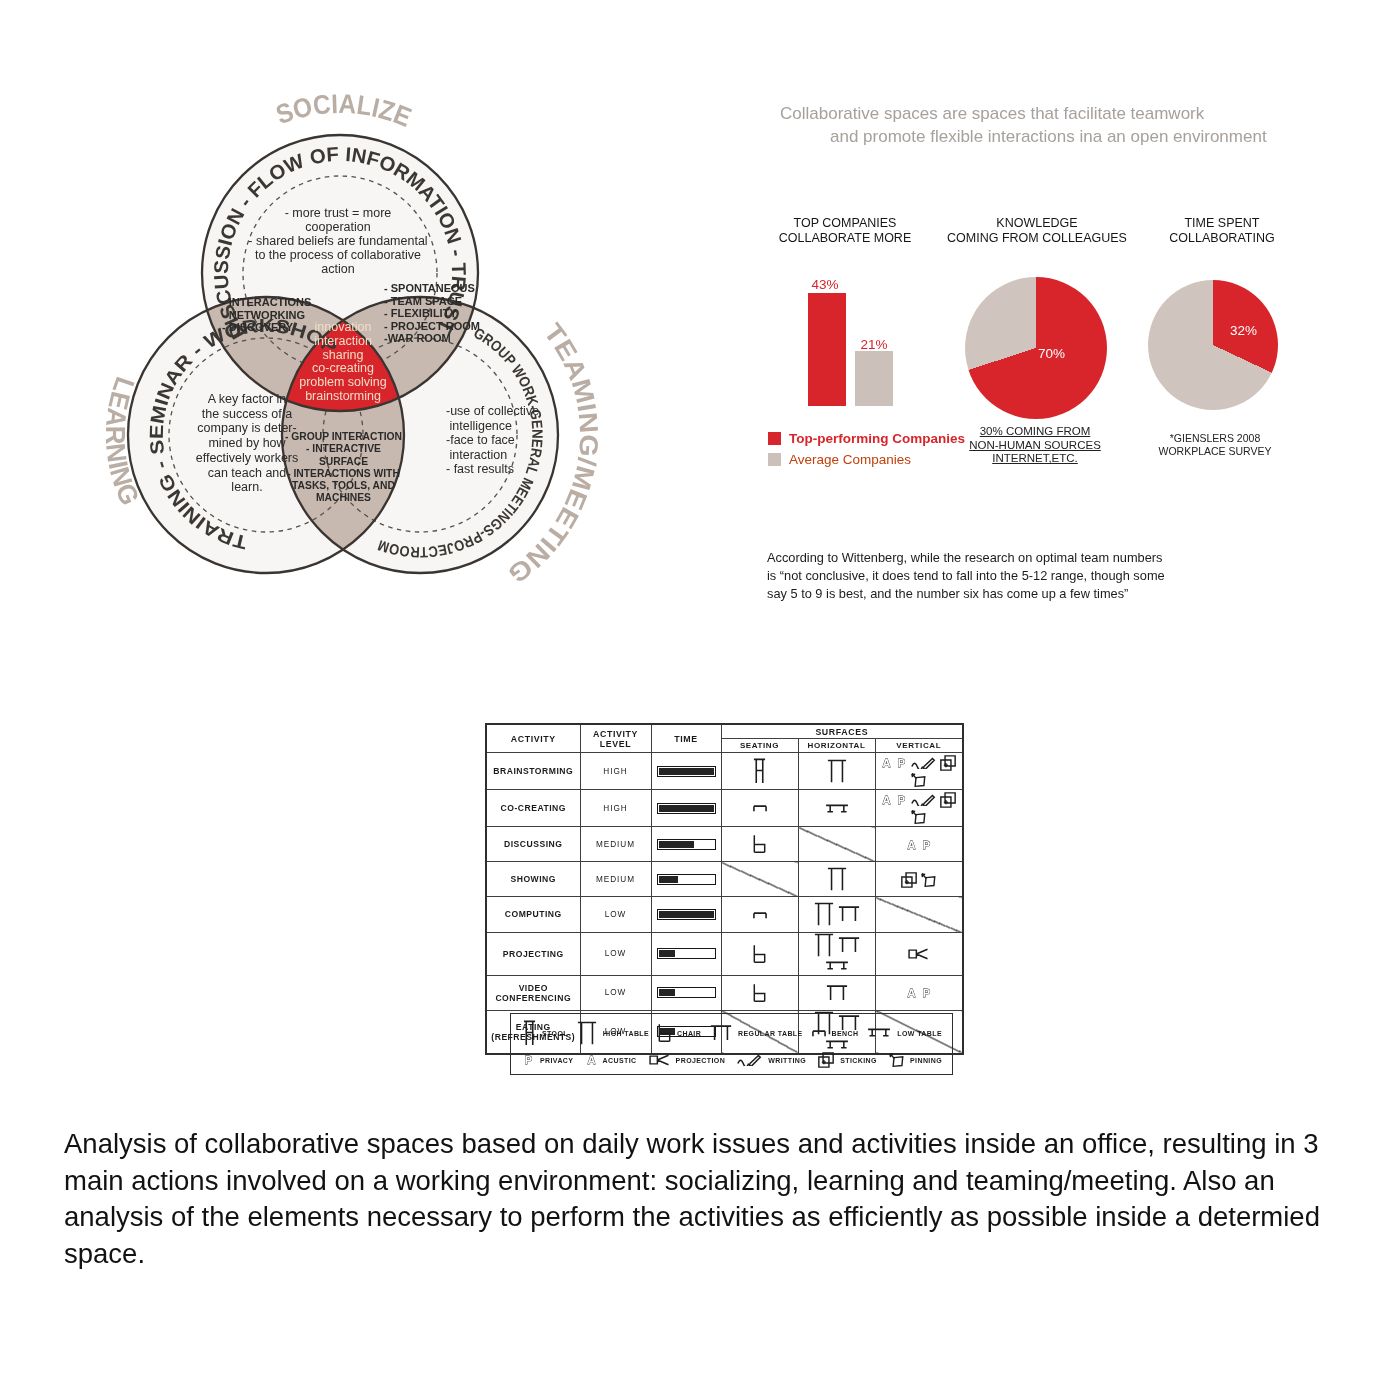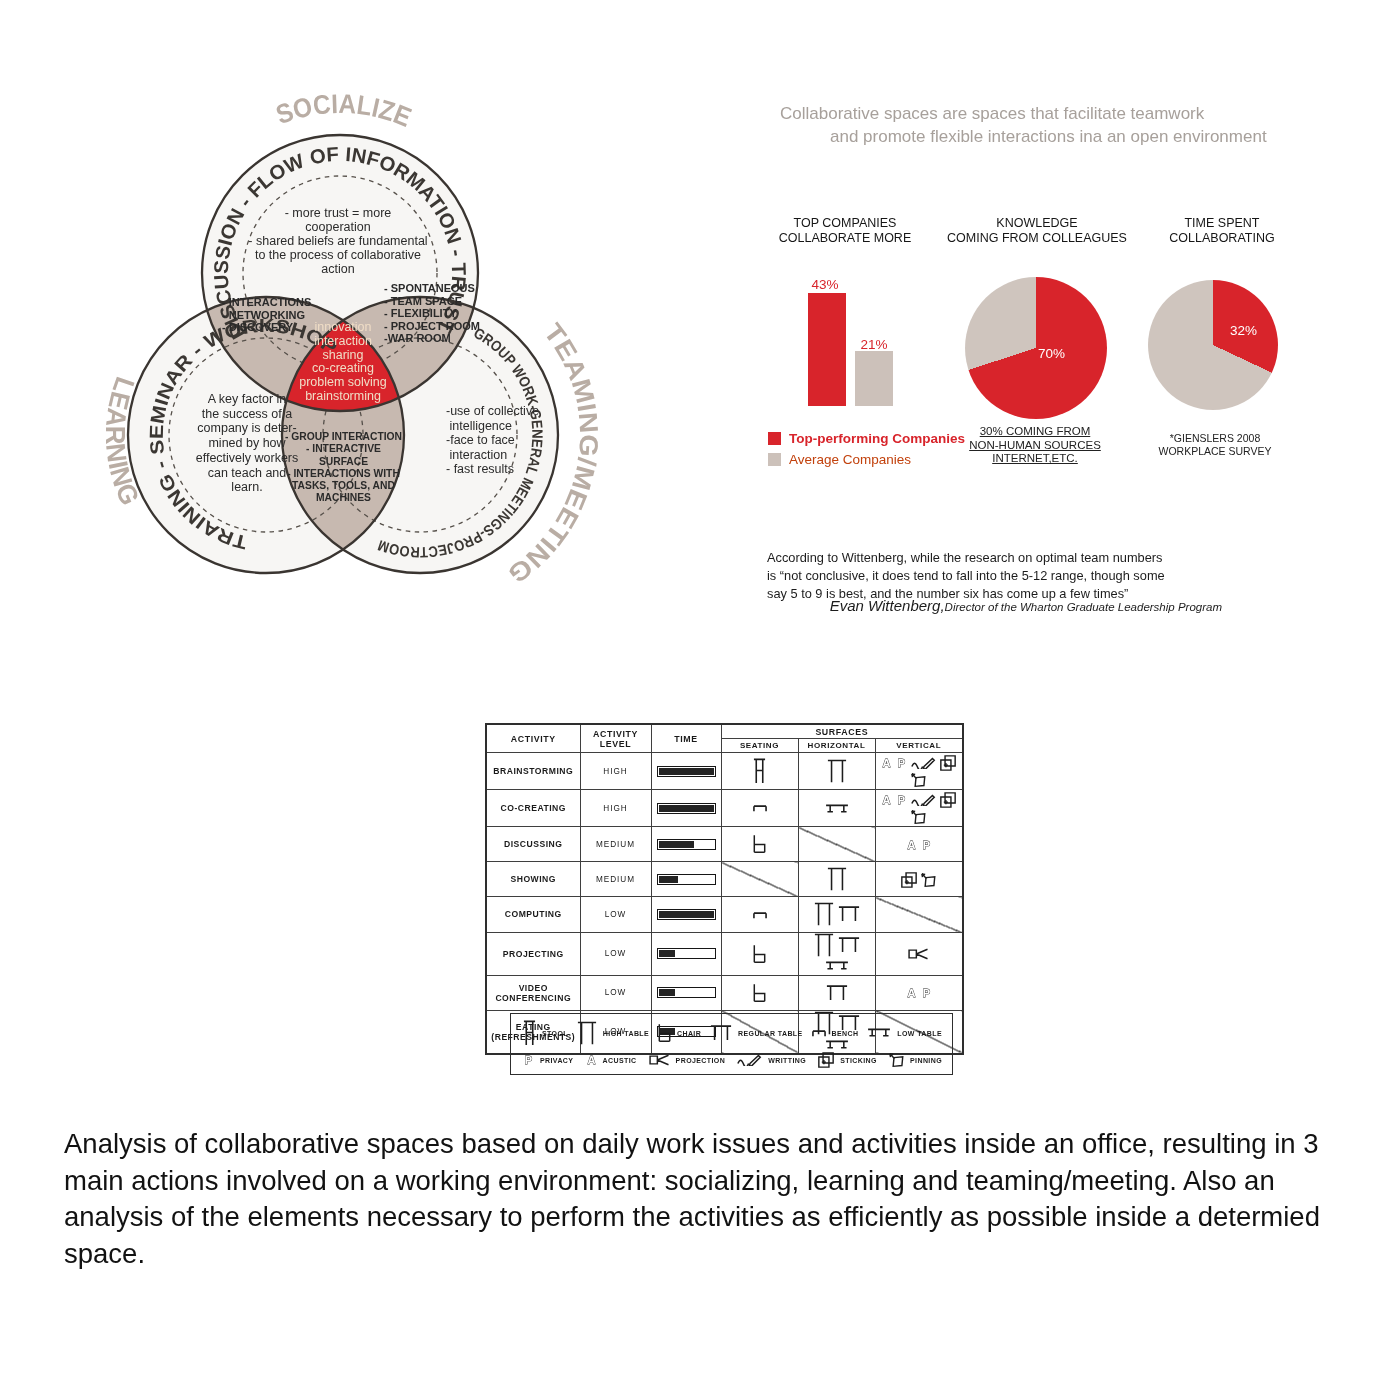--- a/index.html
+++ b/index.html
@@ -177,23 +177,20 @@
   <div class="abs caption pre" style="left:950px;top:425px;width:170px;">30% COMING FROM
 NON-HUMAN SOURCES
 INTERNET,ETC.</div>
 
   <div class="pie" style="left: 1148px; top: 280px; width: 130px; height: 130px; background: conic-gradient(rgb(216, 36, 43) 0deg, rgb(216, 36, 43) 32%, rgb(207, 197, 190) 32%, rgb(207, 197, 190) 100%);"></div>
   <div class="pielabel" style="left:1230px;top:323px;">32%</div>
   <div class="abs caption2 pre" style="left:1150px;top:432px;width:130px;">*GIENSLERS 2008
 WORKPLACE SURVEY</div>
 
   <div class="abs quote" style="left:767px;top:523px;width:400px;"> According to Wittenberg, while the research on optimal team numbers is “not conclusive, it does tend to fall into the 5-12 range, though some say 5 to 9 is best, and the number six has come up a few times”</div>
-  <div class="abs attrib" style="left:720px;top:597px;width:502px;">
-    <span class="nm">Evan Wittenberg,</span><span class="rl">Director of the Wharton Graduate Leadership Program</span>
-  </div>
 
   <table class="atable">
     <colgroup>
         <col style="width:94px">
         <col style="width:71px">
         <col style="width:70px">
               <col style="width:77px">
         <col style="width:77px">
         <col style="width:88px">
       </colgroup>

